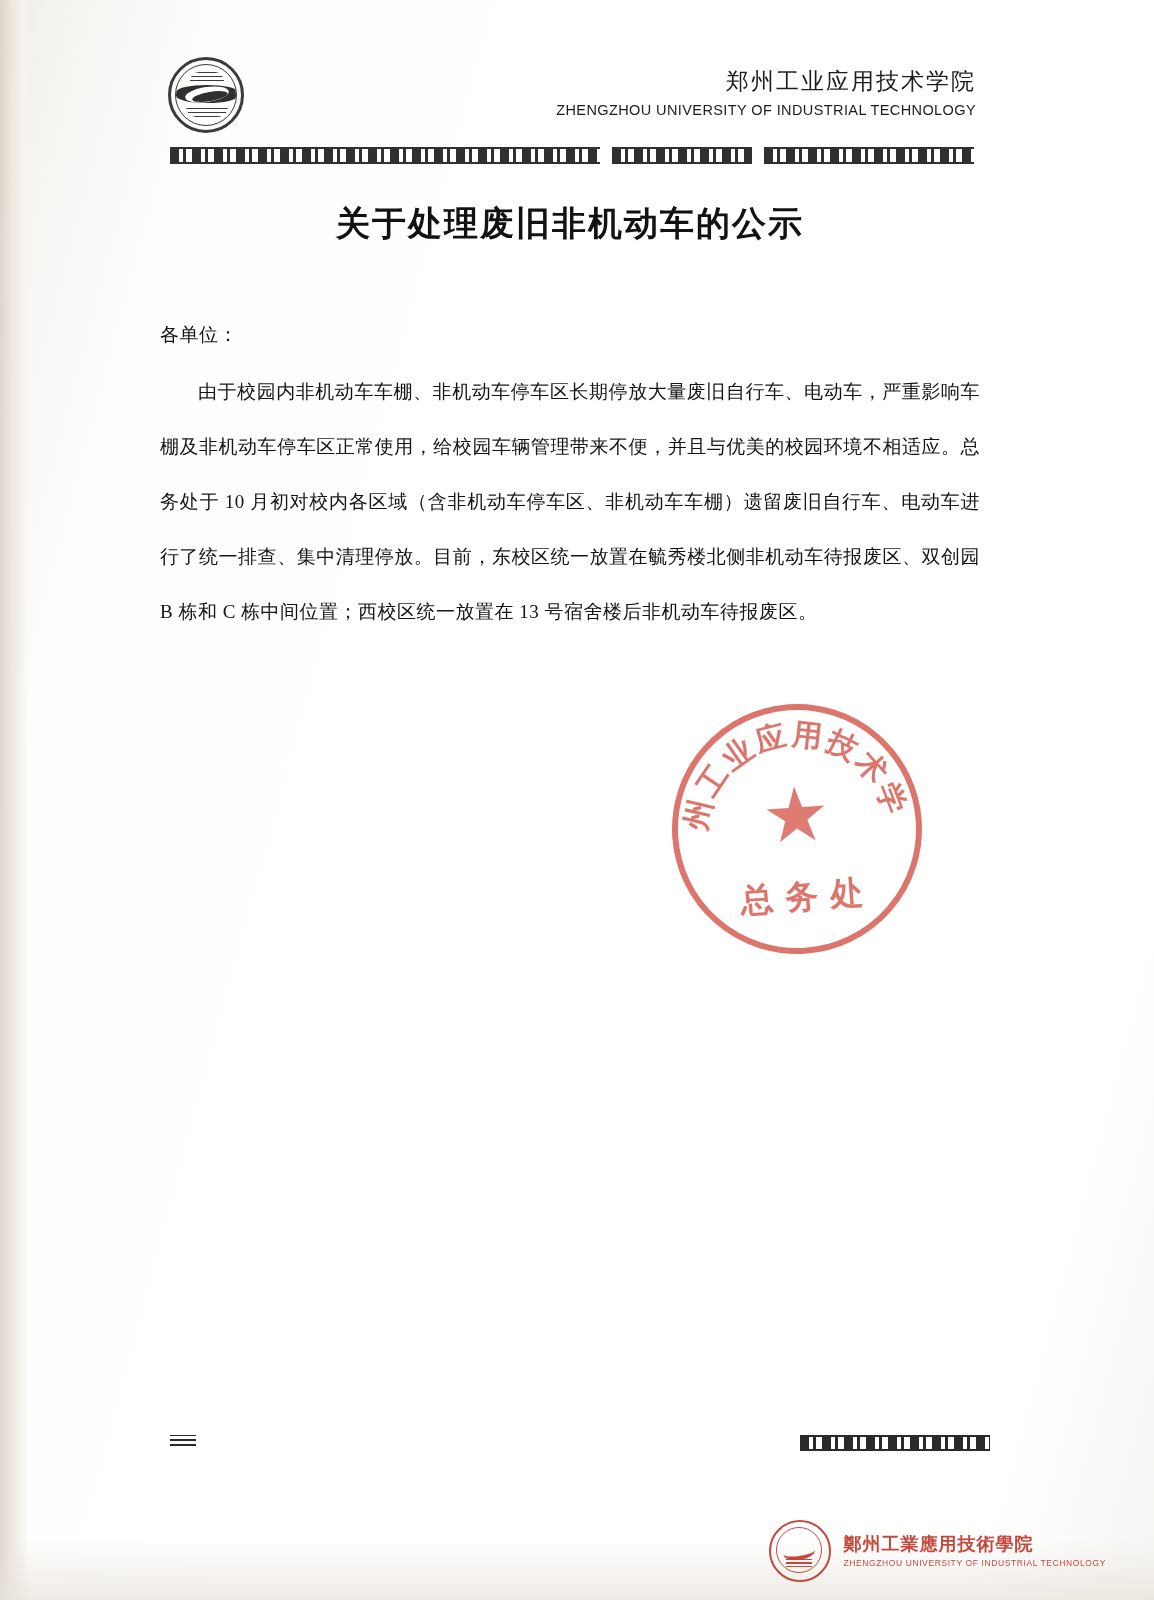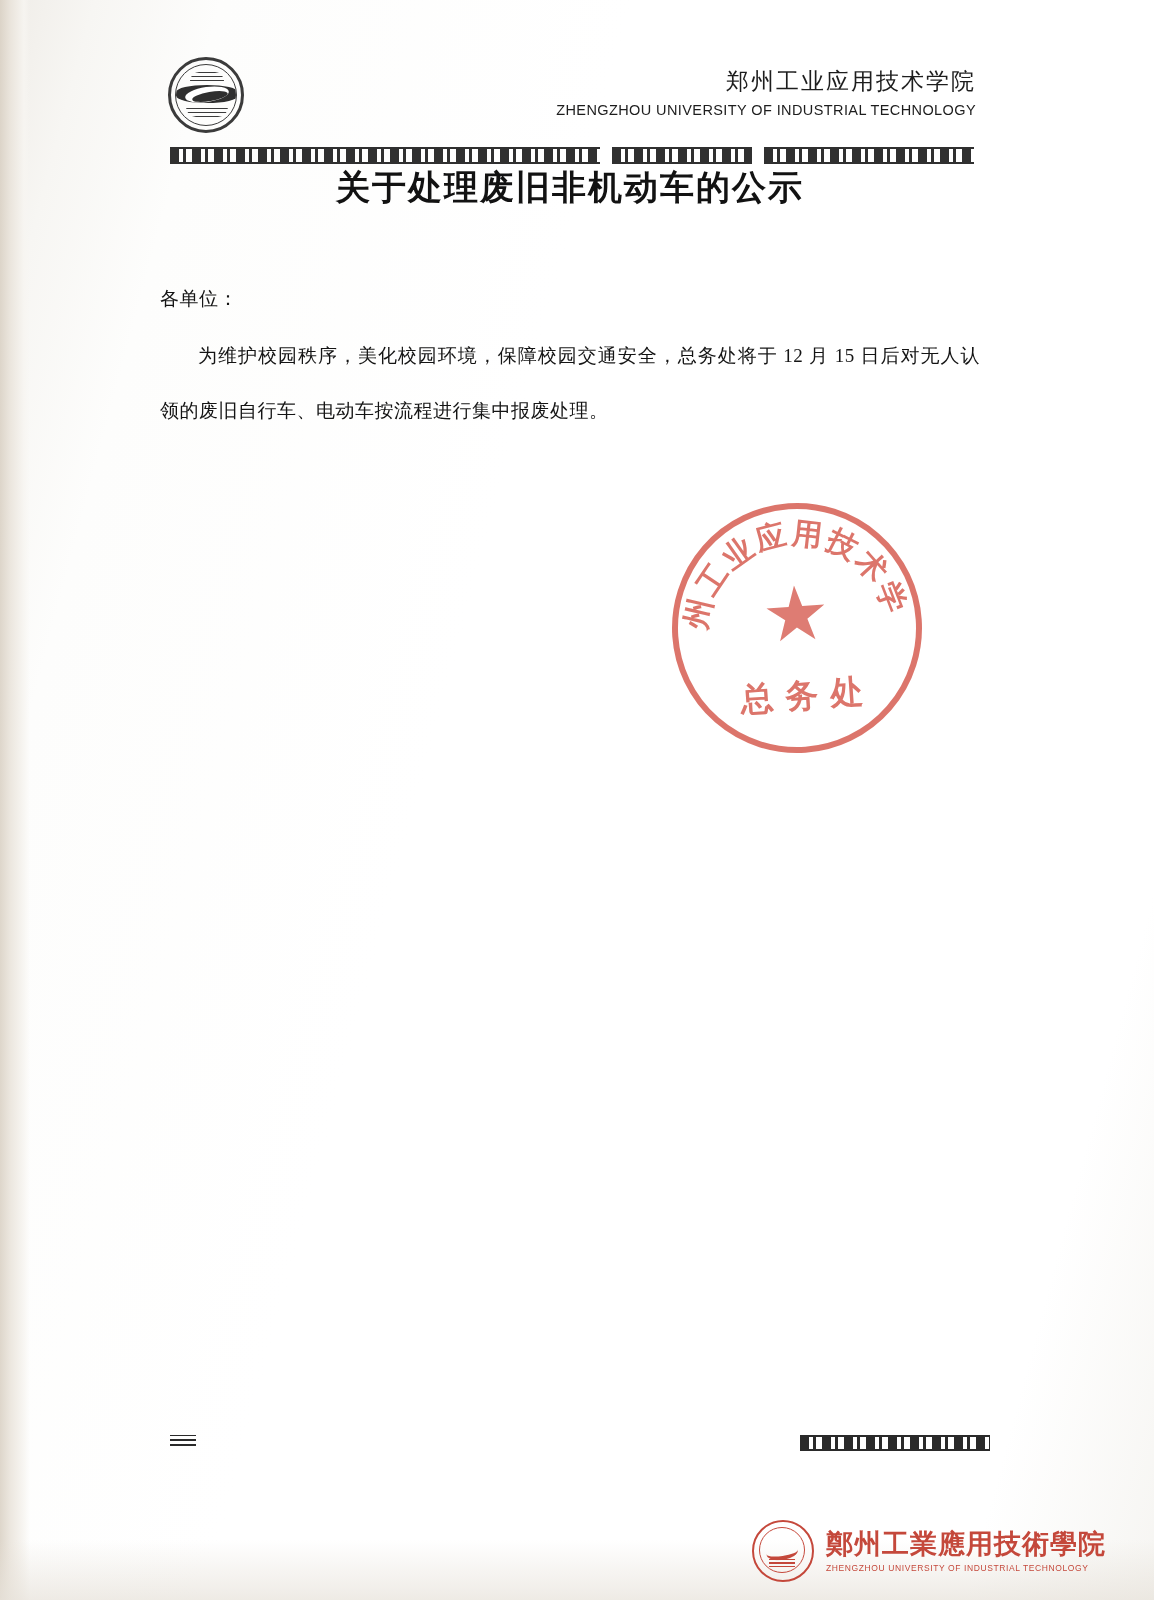--- a/index.html
+++ b/index.html
@@ -155,20 +155,21 @@
     border-top: 2px solid #1f1f1f;
     border-bottom: 2px solid #1f1f1f;
   }
 
   
   .doc-title {
     text-align: center;
     font-size: 34px;
     letter-spacing: 2px;
     color: #121212;
+    margin-top: 36px;
     font-family: Liberation Mono, monospace;
     font-weight: 700;
   }
 
   
   .doc-body {
     margin-top: 60px;
     font-size: 19px;
     line-height: 55px;
     color: #141414;
@@ -305,21 +306,21 @@
     transform: rotate(-8deg);
   }
   .wm-badge .wm-lines {
     position: absolute;
     left: 9px; bottom: 5px;
     width: 26px; height: 8px;
     background: repeating-linear-gradient(0deg, #c0392b 0 1.2px, rgba(255,255,255,0) 1.2px 3.4px);
   }
   .wm-text-cn {
     color: #c0392b;
-    font-size: 27px;
+    font-size: 18px;
     letter-spacing: 1px;
     font-family: "Liberation Serif", "DejaVu Serif", serif;
     font-weight: 700;
     line-height: 1.15;
   }
   .wm-text-en {
     color: #c0392b;
     font-size: 8.5px;
     letter-spacing: .6px;
     font-family: "Liberation Sans", sans-serif;
@@ -355,21 +356,21 @@
     <div class="ornament-rule">
       <div class="seg" style="left:10px; width:430px;"></div>
       <div class="seg" style="left:452px; width:140px;"></div>
       <div class="seg" style="left:604px; width:210px;"></div>
     </div>
 
     <div class="doc-title">关于处理废旧非机动车的公示</div>
 
     <div class="doc-body">
       <div class="salutation">各单位：</div>
-      <p class="para">为维护校园秩序，美化校园环境，保障校园交通安全，总务处将于 12 月 15 日后对无人认领的废旧自行车、电动车按流程进行集中报废处理。</p>
+      <p class="para">由于校园内非机动车车棚、非机动车停车区长期停放大量废旧自行车、电动车，严重影响车棚及非机动车停车区正常使用，给校园车辆管理带来不便，并且与优美的校园环境不相适应。总务处于 10 月初对校内各区域（含非机动车停车区、非机动车车棚）遗留废旧自行车、电动车进行了统一排查、集中清理停放。目前，东校区统一放置在毓秀楼北侧非机动车待报废区、双创园 B 栋和 C 栋中间位置；西校区统一放置在 13 号宿舍楼后非机动车待报废区。</p>
     </div>
 
     <div class="signature">
 
       <div class="stamp">
         <div class="arc-text">
           <svg viewBox="0 0 238 238" aria-hidden="true">
             <defs>
               <path id="arcpath" d="M 28,126 A 91,91 0 0 1 210,126"></path>
             </defs>

